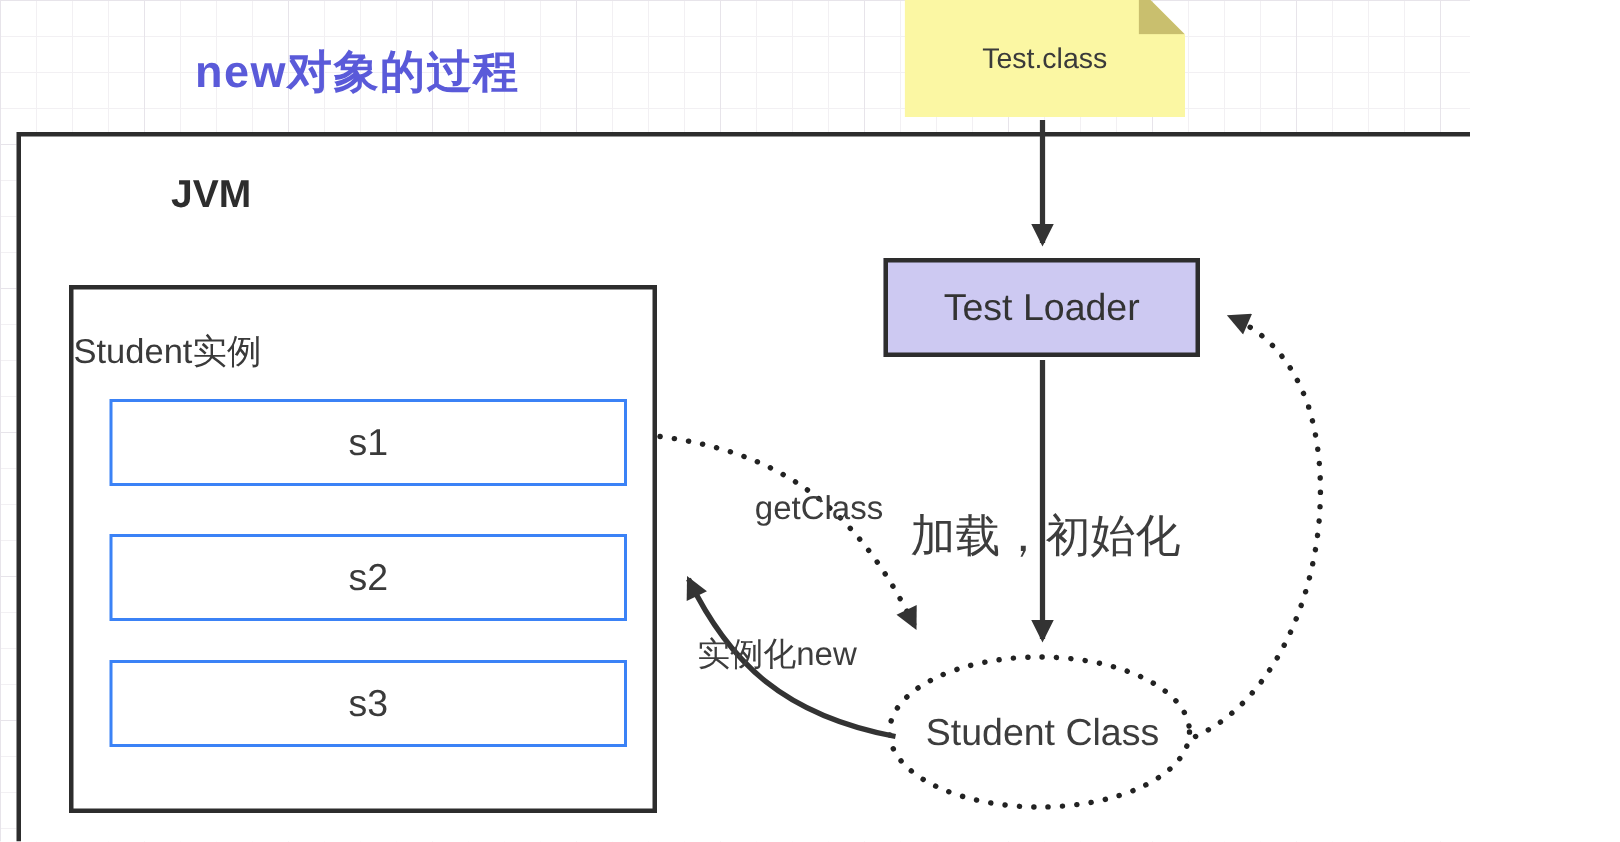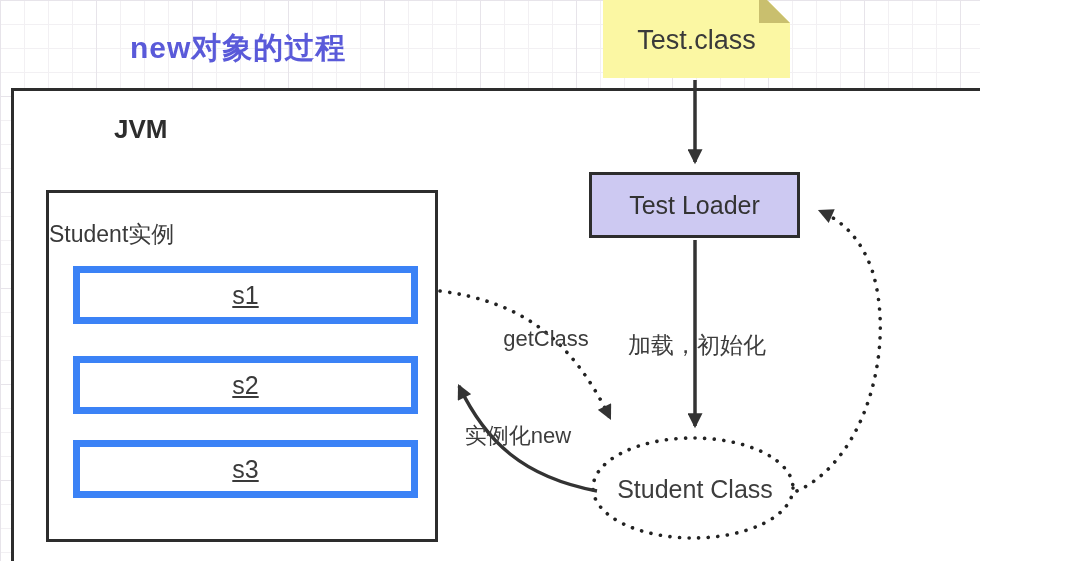--- a/index.html
+++ b/index.html
@@ -49,21 +49,21 @@
     position: absolute;
     left: 603px; top: -8px;
     width: 187px; height: 86px;
     background: #fbf7a3;
     clip-path: polygon(0 0, calc(100% - 31px) 0, 100% 31px, 100% 100%, 0 100%);
     display: flex;
     align-items: center;
     justify-content: center;
   }
   .sticky-note .label {
-    font-size: 27px;
+    font-size: 19px;
     color: #3a3a3a;
     padding-top: 10px;
   }
   .sticky-fold {
     position: absolute;
     left: 759px; top: -8px;
     width: 31px; height: 31px;
     background: #c9bf6e;
     clip-path: polygon(0 0, 100% 100%, 0 100%);
   }
@@ -94,46 +94,45 @@
     width: 100%;
     text-align: left;
     font-size: 23px;
     color: #3a3a3a;
   }
   .instance-row {
     position: absolute;
     left: 24px;
     width: 345px; height: 58px;
     background: #ffffff;
-    border: 7px solid #3b82f6;
+    border: 2px solid #3b82f6;
     display: flex;
     align-items: center;
     justify-content: center;
     font-size: 25px;
     color: #3a3a3a;
-    text-decoration: underline;
   }
   .row-s1 { top: 73px; }
   .row-s2 { top: 163px; }
   .row-s3 { top: 247px; }
   .overlay {
     position: absolute;
     left: 0; top: 0;
     width: 1080px; height: 561px;
     pointer-events: none;
   }
   .edge-label {
     position: absolute;
     transform: translate(-50%, -50%);
     font-size: 22px;
     color: #3d3d3d;
     white-space: nowrap;
     background: transparent;
   }
-  .lbl-load-init     { left: 697px; top: 345px; font-size: 23px; }
+  .lbl-load-init     { left: 697px; top: 358px; font-size: 30px; }
   .lbl-get-class     { left: 546px; top: 339px; }
   .lbl-get-classloader { left: 882px; top: 354px; }
   .lbl-instantiate   { left: 518px; top: 436px; }
   .lbl-student-class { left: 695px; top: 489px; font-size: 25px; }
 </style>
 </head>
 <body>
 
 <div class="canvas">
 

